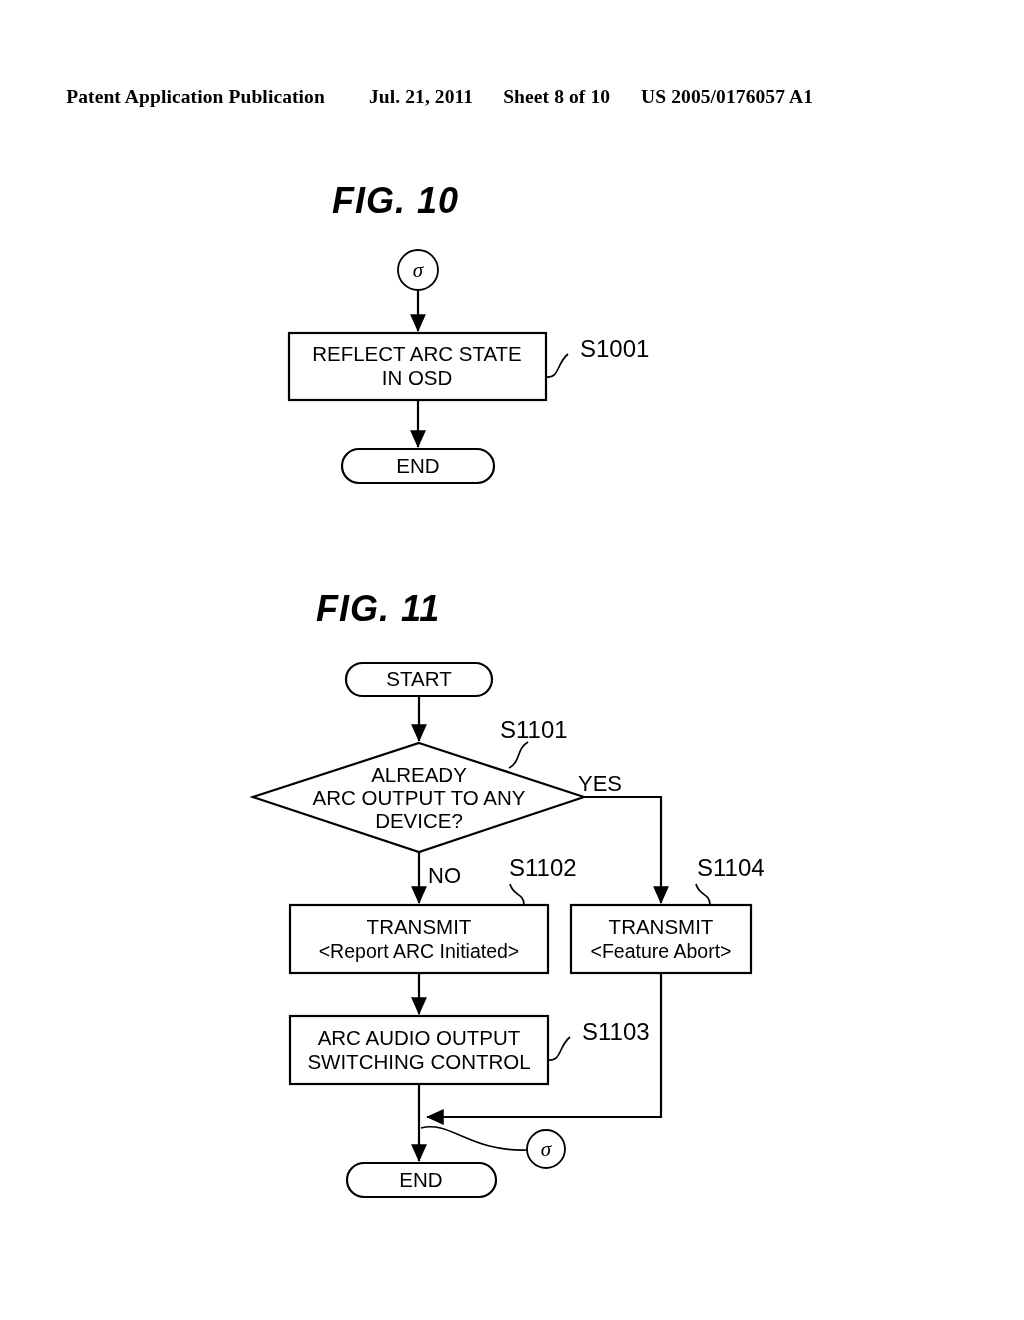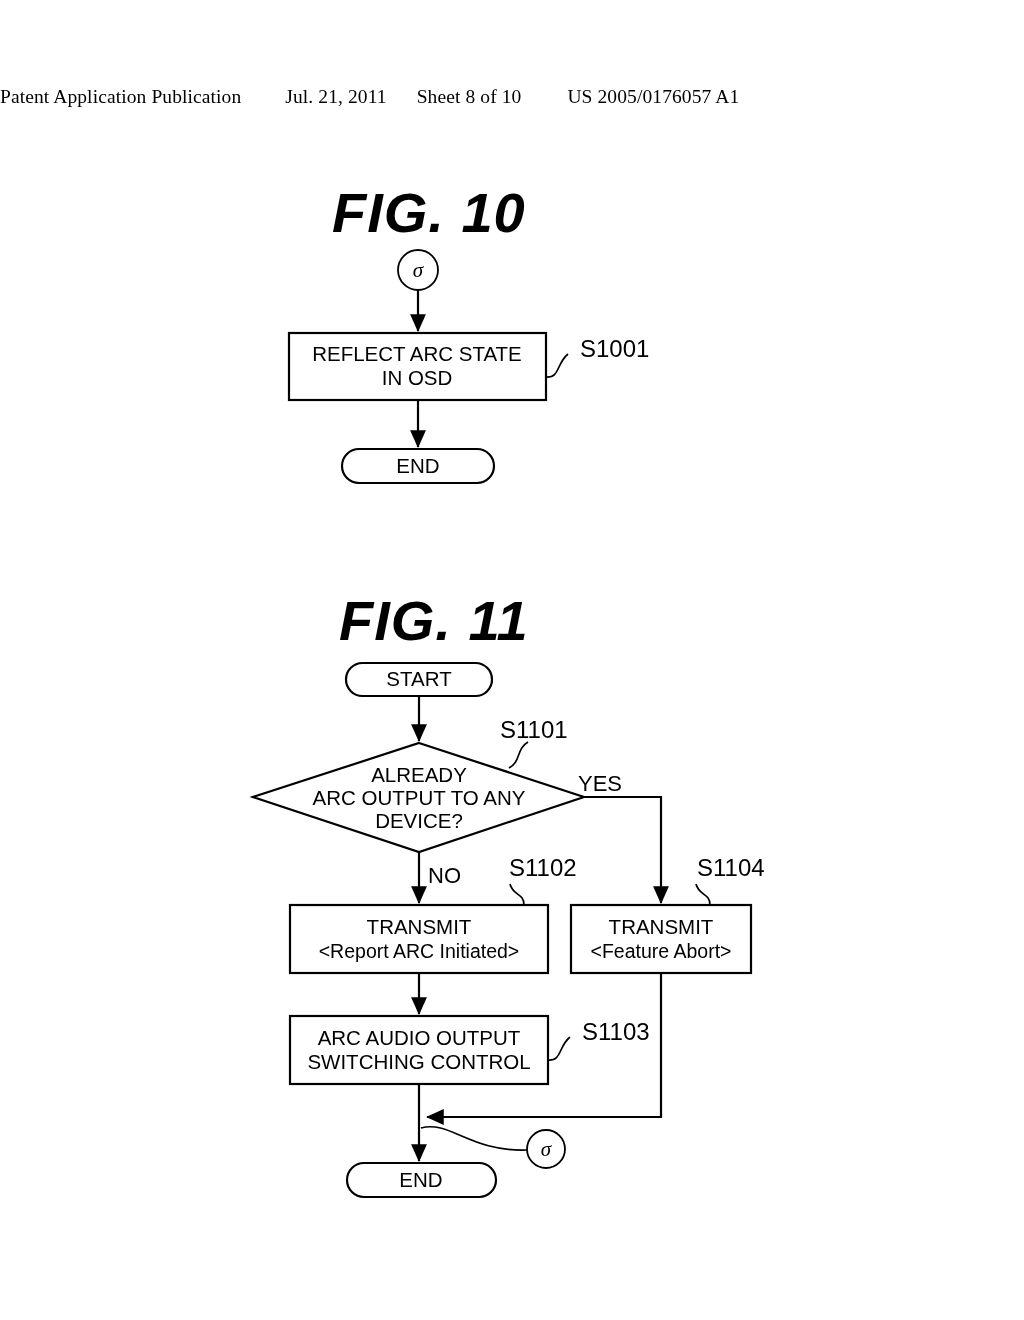--- a/index.html
+++ b/index.html
@@ -19,30 +19,30 @@
 
   
   .pub-header {
     position: absolute;
     left: 0;
     top: 86px;
     width: 813px;
     height: 30px;
     display: flex;
     align-items: baseline;
-    justify-content: flex-start;
+    justify-content: flex-end;
     font-family: "Liberation Serif", serif;
-    font-weight: normal;
+    font-weight: bold;
     font-size: 19.5px;
     letter-spacing: 0.1px;
     white-space: nowrap;
   }
   .hdr-pub      { margin-right: 44px; }
   .hdr-date     { margin-right: 30px; }
-  .hdr-sheet    { margin-right: 46px; }
+  .hdr-sheet    { margin-right: 31px; }
   .hdr-docnum   { }
 
   
   .sheet {
     position: absolute;
     left: 0;
     top: 0;
     width: 1024px;
     height: 1320px;
   }
@@ -54,26 +54,26 @@
     height: 1320px;
     overflow: visible;
   }
 
   
   .fig-title {
     position: absolute;
     font-family: "Liberation Sans", sans-serif;
     font-style: italic;
     font-weight: bold;
-    font-size: 56px;
+    font-size: 36px;
     letter-spacing: 1px;
     white-space: nowrap;
   }
   #fig10-title { left: 332px; top: 180px; }
-  #fig11-title { left: 339px; top: 588px; }
+  #fig11-title { left: 316px; top: 588px; }
 
   
   .node-text {
     font-family: "Liberation Sans", sans-serif;
     font-size: 20.5px;
     text-anchor: middle;
     fill: #000;
   }
   .node-text-sm {
     font-family: "Liberation Sans", sans-serif;

